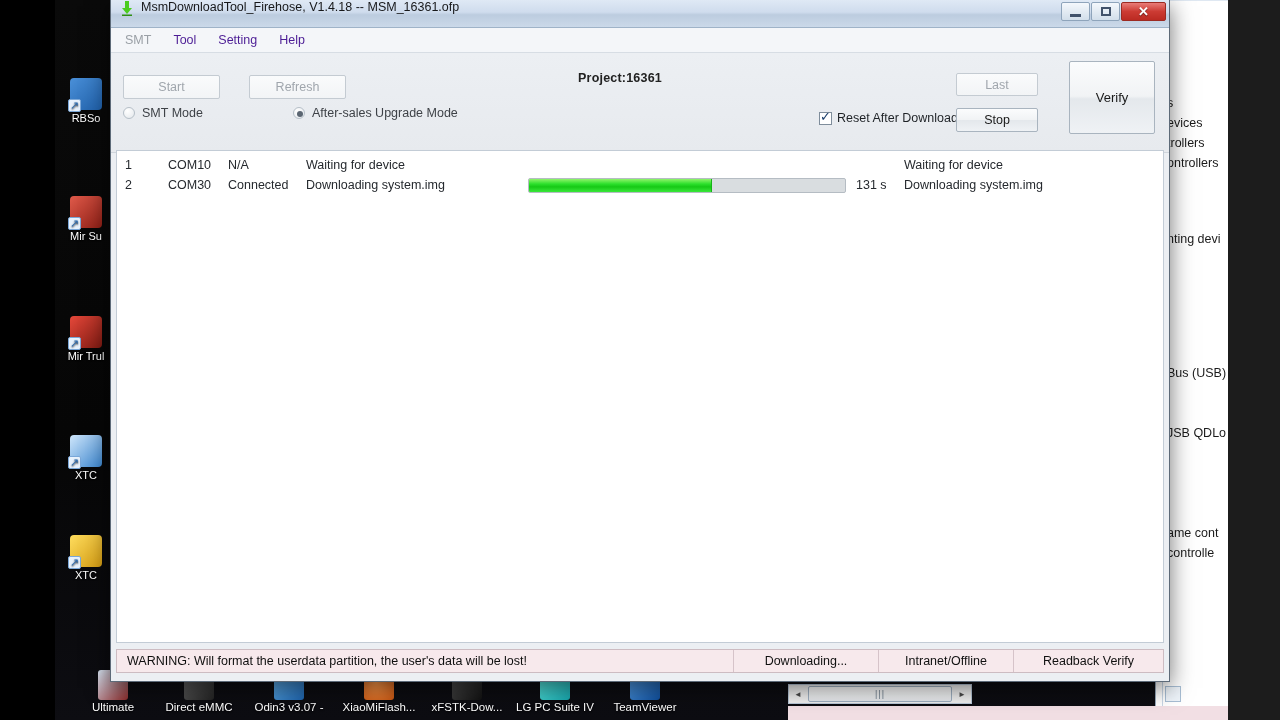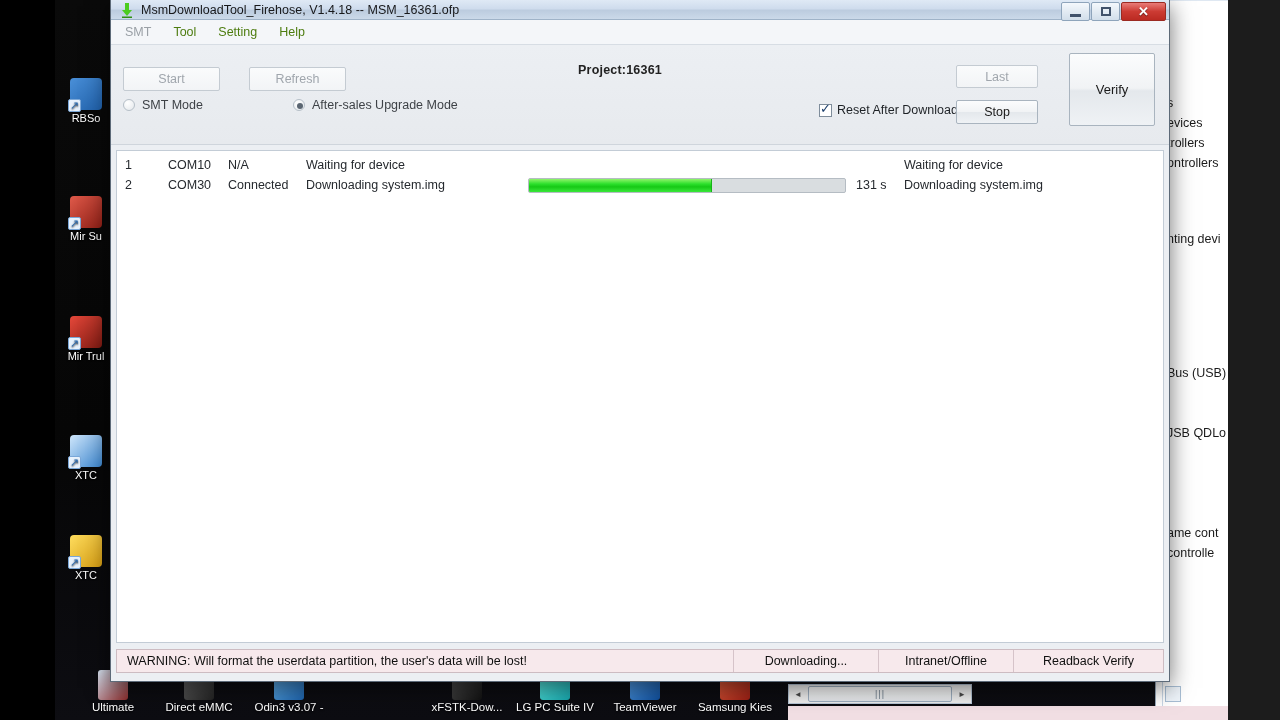--- a/index.html
+++ b/index.html
@@ -90,24 +90,24 @@
 
   
   .appwin {
     position: absolute; left: 110px; top: 0; width: 1060px; height: 682px;
     background: #eceff3;
     border: 1px solid #5d6a78;
     border-top: none;
     box-shadow: 0 6px 22px rgba(0,0,0,.55);
   }
   .titlebar {
-    height: 20px; position: relative;
+    height: 28px; position: relative;
     background: linear-gradient(180deg,#dfe9f5 0%, #cfdced 45%, #bcccdf 55%, #cbd9e9 100%);
     border-bottom: 1px solid #9fb3c8;
-    display: flex; align-items: center;
+    display: flex; align-items: flex-start;
   }
   .titlebar .ticon {
     width: 16px; height: 16px; margin: 0 6px 0 8px; position: relative;
   }
   .titlebar .title {
     font-size: 12.5px; color: #17181a; font-weight: 400; white-space: nowrap;
   }
   .wbtns { position: absolute; right: 3px; top: 2px; display: flex; gap: 1px; }
   .wbtn {
     width: 29px; height: 19px; border: 1px solid #8ea4bb; border-radius: 2px;
@@ -120,21 +120,21 @@
     border-color: #9c2a22; color: #fff;
   }
   .wbtn .min-g { width: 11px; height: 3px; background: #41526a; margin-top: 7px; }
   .wbtn .max-g { width: 10px; height: 9px; border: 2px solid #41526a; }
   .wbtn .x-g { font-size: 13px; font-weight: bold; color: #fff; line-height: 13px; text-shadow: 0 1px 1px rgba(0,0,0,.5); }
 
   .menubar {
     height: 25px; background: #f4f6f9; border-bottom: 1px solid #d7dde4;
     display: flex; align-items: center; padding-left: 14px; gap: 22px;
   }
-  .menubar .mi { font-size: 12.5px; color: #4d7c0f; }
+  .menubar .mi { font-size: 12.5px; color: #4c1d95; }
   .menubar .mi.disabled { color: #9aa0a6; }
 
   .toolzone {
     position: relative; height: 100px;
     background: linear-gradient(180deg,#eceff3,#e7eaee);
     border-bottom: 1px solid #cfd5dc;
   }
   .btn {
     position: absolute; border: 1px solid #a9b4bf; border-radius: 2px;
     background: linear-gradient(180deg,#fbfcfd 0%,#f1f3f5 48%,#e4e8ec 52%,#eff2f5 100%);
@@ -281,35 +281,35 @@
       <span class="dlabel">Ultimate</span>
     </div>
     <div class="shelf-item" style="left:96px; top:2px;">
       <div class="glyph" style="background:linear-gradient(135deg,#6b6b6b,#222);"></div>
       <span class="dlabel">Direct eMMC</span>
     </div>
     <div class="shelf-item" style="left:186px; top:2px;">
       <div class="glyph" style="background:linear-gradient(135deg,#66b6ef,#1d63ad);"></div>
       <span class="dlabel">Odin3 v3.07 -</span>
     </div>
+    <div class="shelf-item" style="left:276px; top:2px;">
+      <div class="glyph" style="background:radial-gradient(circle at 40% 40%,#ff9a4a,#c75511);"></div>
+      <span class="dlabel">XiaoMiFlash...</span>
+    </div>
     <div class="shelf-item" style="left:364px; top:2px;">
       <div class="glyph" style="background:linear-gradient(135deg,#555,#111);"></div>
       <span class="dlabel">xFSTK-Dow...</span>
     </div>
     <div class="shelf-item" style="left:452px; top:2px;">
       <div class="glyph" style="background:linear-gradient(135deg,#5ff0e6,#17a7ae);"></div>
       <span class="dlabel">LG PC Suite IV</span>
     </div>
     <div class="shelf-item" style="left:542px; top:2px;">
       <div class="glyph" style="background:linear-gradient(135deg,#5aa6ef,#0f4f9e);"></div>
       <span class="dlabel">TeamViewer</span>
-    </div>
-    <div class="shelf-item" style="left:632px; top:2px;">
-      <div class="glyph" style="background:linear-gradient(135deg,#e8633f,#9c1f14);"></div>
-      <span class="dlabel">Samsung Kies</span>
     </div>
   </div>
 
   <div class="devmgr">
     <div class="dm-inner">
       <div class="dm-scroll"></div>
       <div class="dm-tree">
         <div class="dm-row">s</div>
         <div class="dm-row">evices</div>
         <div class="dm-row">trollers</div>

